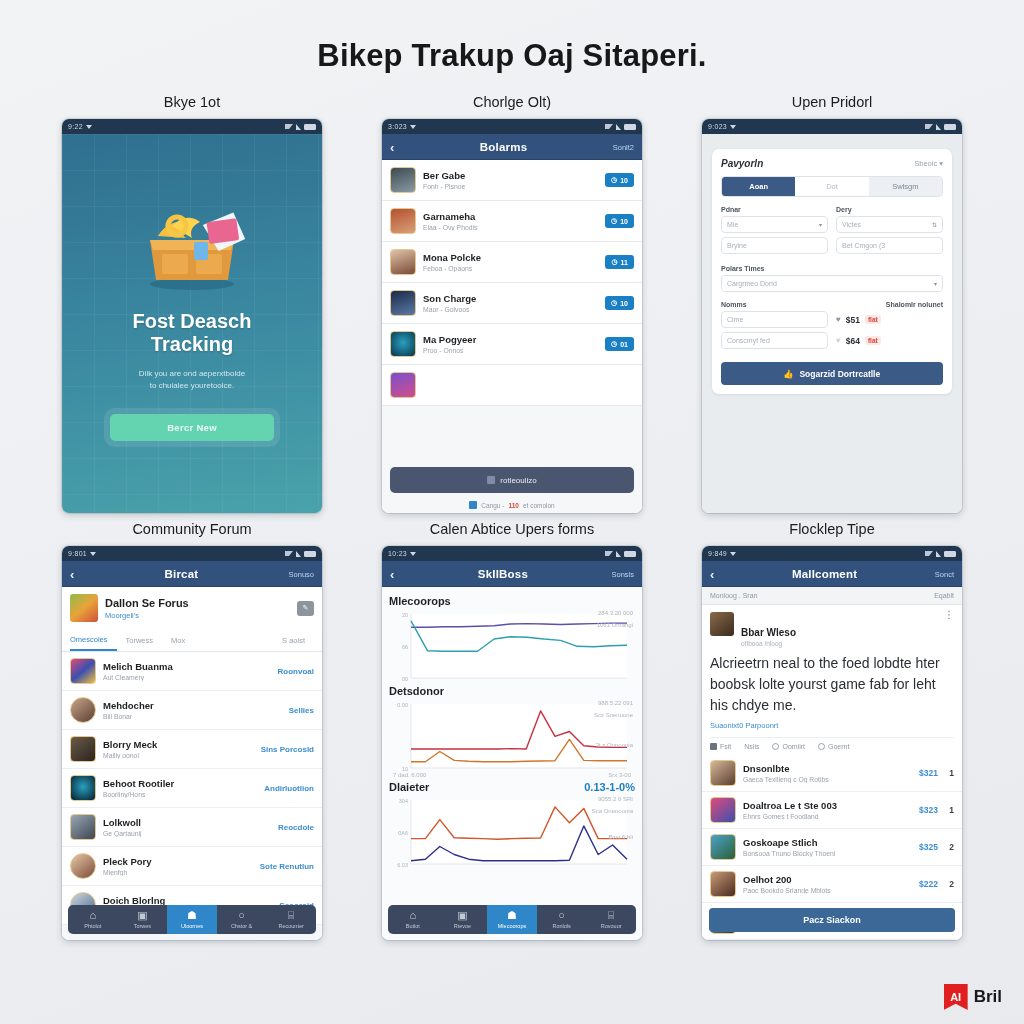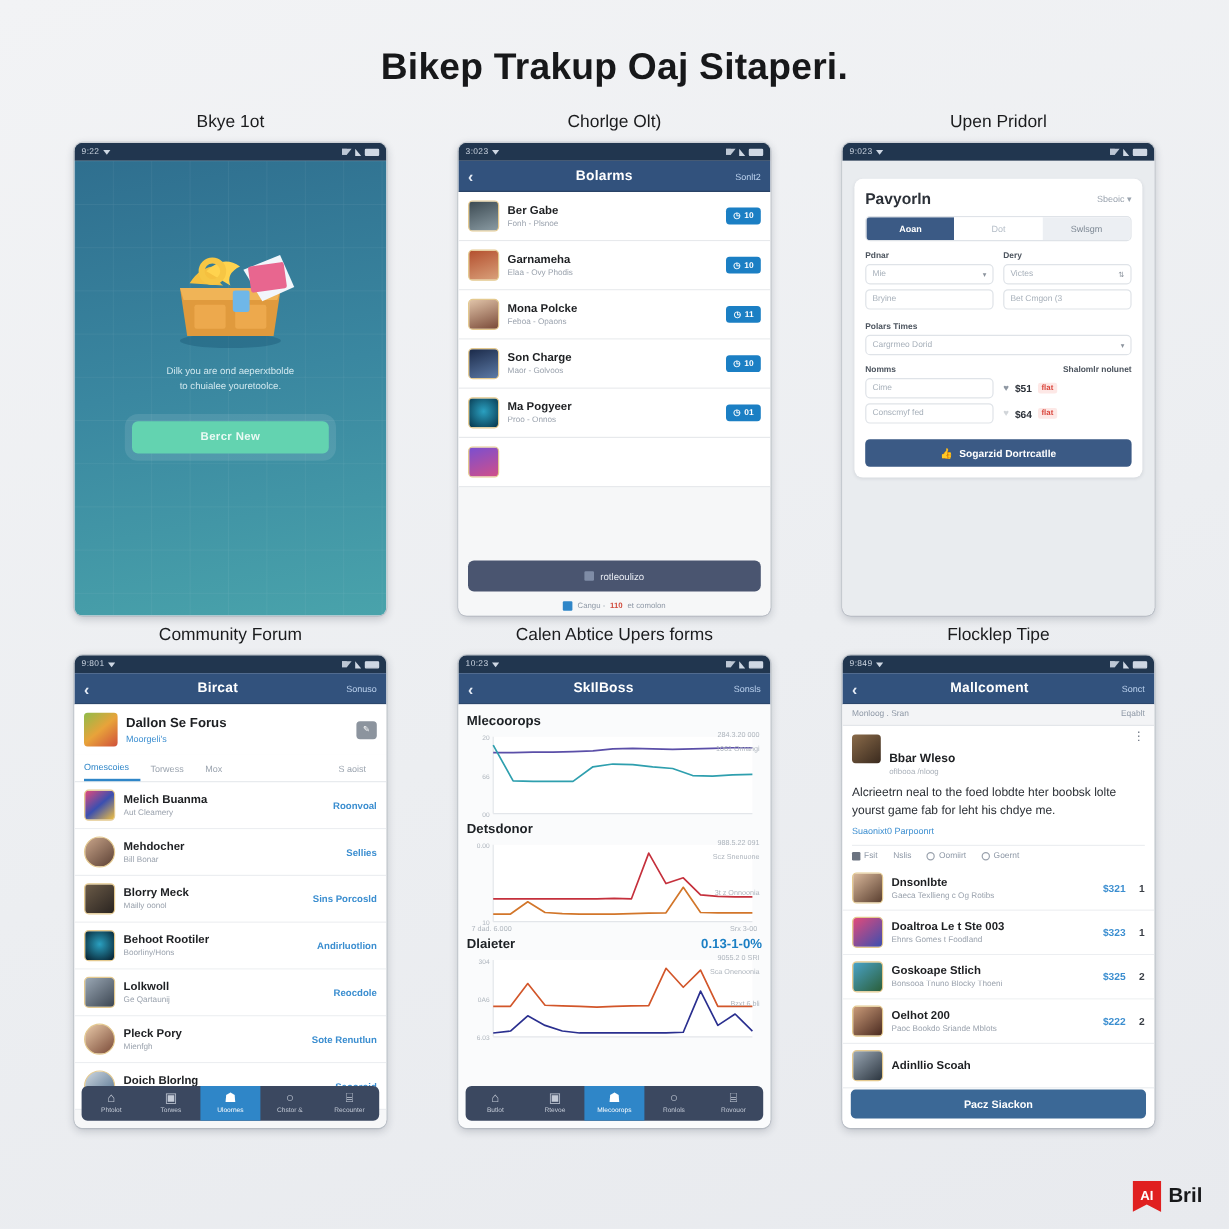--- a/index.html
+++ b/index.html
@@ -133,21 +133,21 @@
   .p3hero{display:flex;flex-direction:column;align-items:center;}
   .p3chest{width:78px;height:58px;position:relative;}
   .p3h1{font-size:14.5px;font-weight:bold;color:#20252c;margin-top:6px;text-align:center;}
   .p3sub{font-size:6.5px;color:#9aa3ae;margin-top:4px;display:flex;align-items:center;gap:3px;}
   .dot-ic{width:7px;height:7px;border-radius:50%;background:#b9c1cb;}
   .card{
     background:#fff;border-radius:7px;margin-top:9px;padding:9px;
     box-shadow:0 1px 3px rgba(40,50,70,.10);
   }
   .card-top{display:flex;align-items:center;justify-content:space-between;}
-  .card-lab{font-size:13px;font-weight:bold;color:#2b3038;}
+  .card-lab{font-size:10px;font-weight:bold;color:#2b3038;font-style:italic;}
   .card-sel{font-size:7.5px;color:#9aa3ae;}
   .seg{display:flex;margin-top:7px;border-radius:4px;overflow:hidden;border:1px solid #dfe3e8;}
   .seg div{flex:1;text-align:center;font-size:7.5px;padding:5px 0;background:#eceff3;color:#7d8894;}
   .seg div.active{background:#3b5a85;color:#fff;font-weight:bold;}
   .seg div.mid{background:#fff;color:#b4bdc7;}
   .frow{display:flex;gap:8px;margin-top:9px;}
   .fcol{flex:1;min-width:0;}
   .flab{font-size:7px;font-weight:bold;color:#4c545e;margin-bottom:3px;}
   .finput{
     border:1px solid #dfe3e8;border-radius:4px;height:17px;
@@ -196,21 +196,21 @@
   .ch-xlab{display:flex;justify-content:space-between;font-size:6px;color:#aeb5bd;padding:0 4px;}
   
   .subhead{display:flex;justify-content:space-between;align-items:center;padding:5px 8px;background:#f3f4f6;border-bottom:1px solid #e3e6ea;}
   .subhead span{font-size:7px;color:#8e98a6;}
   .post{background:#fff;padding:7px 8px 5px;}
   .post-top{display:flex;align-items:flex-start;gap:7px;}
   .post-av{width:24px;height:24px;border-radius:3px;background-size:cover;flex:0 0 auto;}
   .post-name{font-size:10px;font-weight:bold;color:#1d1f22;margin-top:15px;}
   .post-meta{font-size:6.5px;color:#a8afb8;margin-top:2px;}
   .kebab{color:#6b7380;font-size:10px;line-height:.6;letter-spacing:0;}
-  .post-body{font-size:10px;color:#2a2e34;line-height:1.5;margin-top:6px;}
+  .post-body{font-size:14px;color:#2a2e34;line-height:1.5;margin-top:6px;}
   .post-link{font-size:7.5px;color:#3b8ed0;margin-top:5px;}
   .post-acts{display:flex;gap:13px;align-items:center;margin-top:7px;padding-top:5px;border-top:1px solid #eceef1;}
   .post-acts div{font-size:7px;color:#8e98a6;display:flex;align-items:center;gap:3px;}
   .sq{width:7px;height:7px;background:#6b7380;border-radius:1px;}
   .ci{width:7px;height:7px;border:1px solid #9aa2ad;border-radius:50%;}
   .frow6{display:flex;align-items:center;gap:7px;padding:5px 8px;background:#fff;border-bottom:1px solid #eceef1;}
   .fprice{font-size:8.5px;font-weight:bold;color:#3b8ed0;flex:0 0 auto;}
   .fqty{font-size:8.5px;font-weight:bold;color:#3a3f47;width:9px;text-align:right;flex:0 0 auto;}
   .bottom-cta{
     position:absolute;left:7px;right:7px;bottom:8px;height:24px;border-radius:4px;
@@ -256,20 +256,23 @@
             <path d="M18 44 L102 44 L99 54 L21 54 Z" fill="#f0b457"></path>
             <rect x="30" y="58" width="26" height="20" rx="2" fill="#eda94d"></rect>
             <rect x="64" y="58" width="26" height="20" rx="2" fill="#eda94d"></rect>
             <path d="M26 40 q10 -16 26 -14 q-6 10 2 16 z" fill="#f5c03f"></path>
             <path d="M40 30 q14 -14 28 -4 q-12 6 -8 16 z" fill="#ffd34e"></path>
             <circle cx="45" cy="30" r="9" fill="none" stroke="#f6c644" stroke-width="5"></circle>
             <path d="M72 26 L104 18 L112 46 L84 54 Z" fill="#f2f6fb" transform="rotate(-8 92 36)"></path>
             <rect x="76" y="24" width="30" height="22" rx="2" fill="#e8668f" transform="rotate(-8 92 36)"></rect>
             <rect x="62" y="46" width="14" height="18" rx="2" fill="#6fb7e8"></rect>
           </svg>
+        </div>
+        <div class="hero-h1">
+          <span>Fost Deasch</span><br><span>Tracking</span>
         </div>
         <div class="hero-sub">
           <span>Dilk you are ond aeperxtbolde</span><br><span>to chuialee youretoolce.</span>
         </div>
         <div class="hero-btn">Bercr New</div>
       </div>
     </div>
   </div>
 
   <div class="cell">

